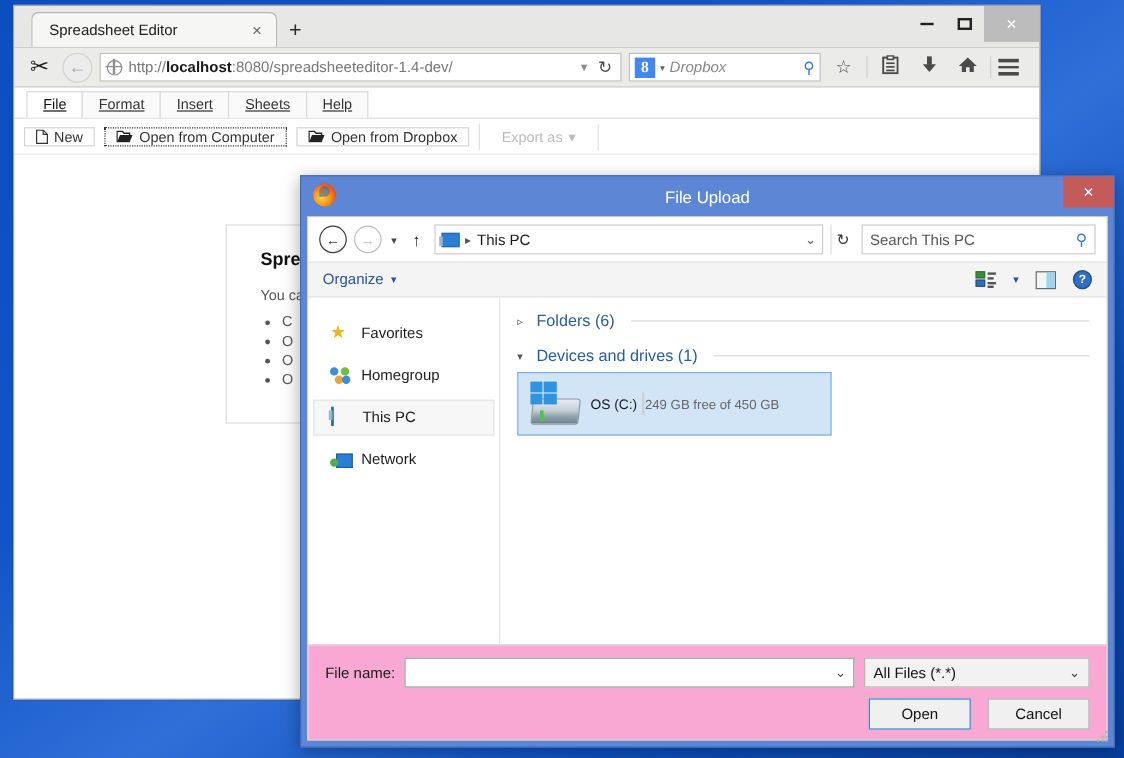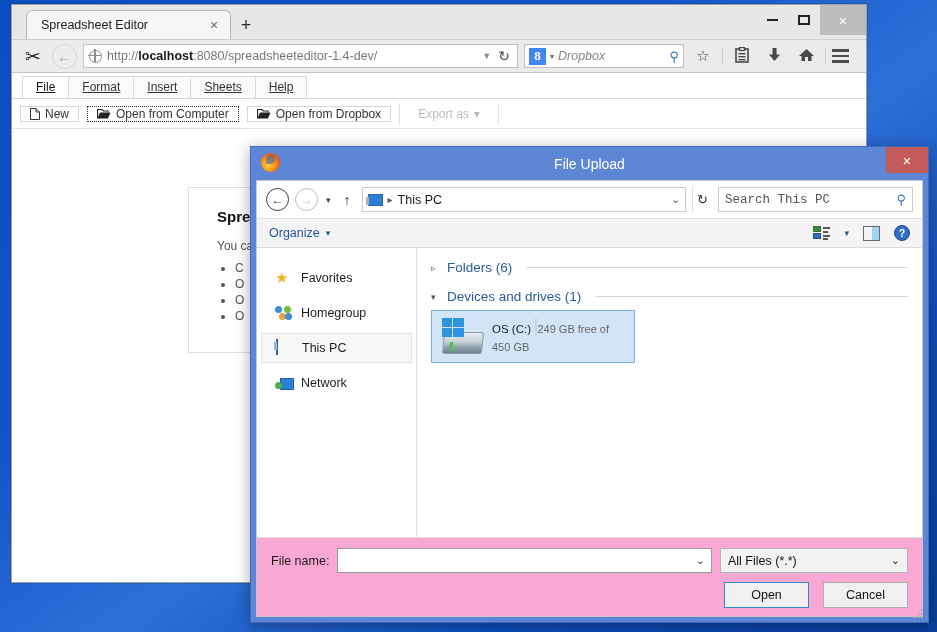--- a/index.html
+++ b/index.html
@@ -210,21 +210,21 @@
   }
   .pcicon::after{content:"";position:absolute;left:-3px;top:2px;width:3px;height:8px;background:#9fb6c9;}
   .path-sep { color:#555; font-size:10px; }
   .path-drop { margin-left:auto; color:#555; font-size:11px; }
   .refresh { color:#333; font-size:13px; padding:0 4px; border-left:1px solid #ddd; height:25px; display:flex;align-items:center;}
   .searchpc {
     width:195px; height:25px; border:1px solid #ccc; background:#fff;
     display:flex; align-items:center; padding:0 6px;
     font-size:12.5px; color:#555;
   }
-  .searchpc .ph { flex:1;font-family:Liberation Mono, monospace; }
+  .searchpc .ph { flex:1; }
   .dlg-cmdbar {
     height: 30px; background:#f4f4f4;
     border-top:1px solid #e2e2e2; border-bottom:1px solid #dcdcdc;
     display:flex; align-items:center; padding: 0 12px;
     font-size:12.5px; color:#24539e;
   }
   .organize { display:flex; align-items:center; gap:6px; }
   .organize .caret { font-size:9px; }
   .cmd-right { margin-left:auto; display:flex; align-items:center; gap:14px; }
   .viewicon { width:17px;height:14px; position:relative; }
@@ -268,21 +268,21 @@
   .net::before{content:"";position:absolute;left:5px;top:2px;width:12px;height:10px;background:#2b7fd4;border:1px solid #215f9e;}
   .net::after{content:"";position:absolute;left:0;top:6px;width:7px;height:7px;border-radius:50%;background:#4fae4f;}
   .dlg-content { flex:1; background:#fff; padding: 12px 14px 0 14px; overflow:hidden; }
   .group-head {
     display:flex; align-items:center; gap:7px;
     font-size:13.5px; color:#2a5b9e; margin-bottom: 6px;
   }
   .gtri { font-size:9px; color:#555; width:9px; }
   .group-head .rule { flex:1; height:1px; background:#d8d8d8; margin-left:7px; }
   .drive-tile {
-    margin-top: 4px; width: 204px; height: 53px;
+    margin-top: 4px; width: 262px; height: 53px;
     background:#d2e5f7; border:1px solid #7ab0e0;
     display:flex; align-items:center; padding: 5px 7px; gap: 9px;
   }
   .drive-icon { width:44px; height:38px; position:relative; flex:none; }
   .drive-body {
     position:absolute; left:4px; top:14px; width:40px; height:22px;
     border-radius: 3px;
     background: linear-gradient(180deg, #e7edf1 0%, #c3cfd6 45%, #8fa2ad 70%, #6e838f 100%);
     border:1px solid #8a9aa4;
     transform: skewX(-6deg);

